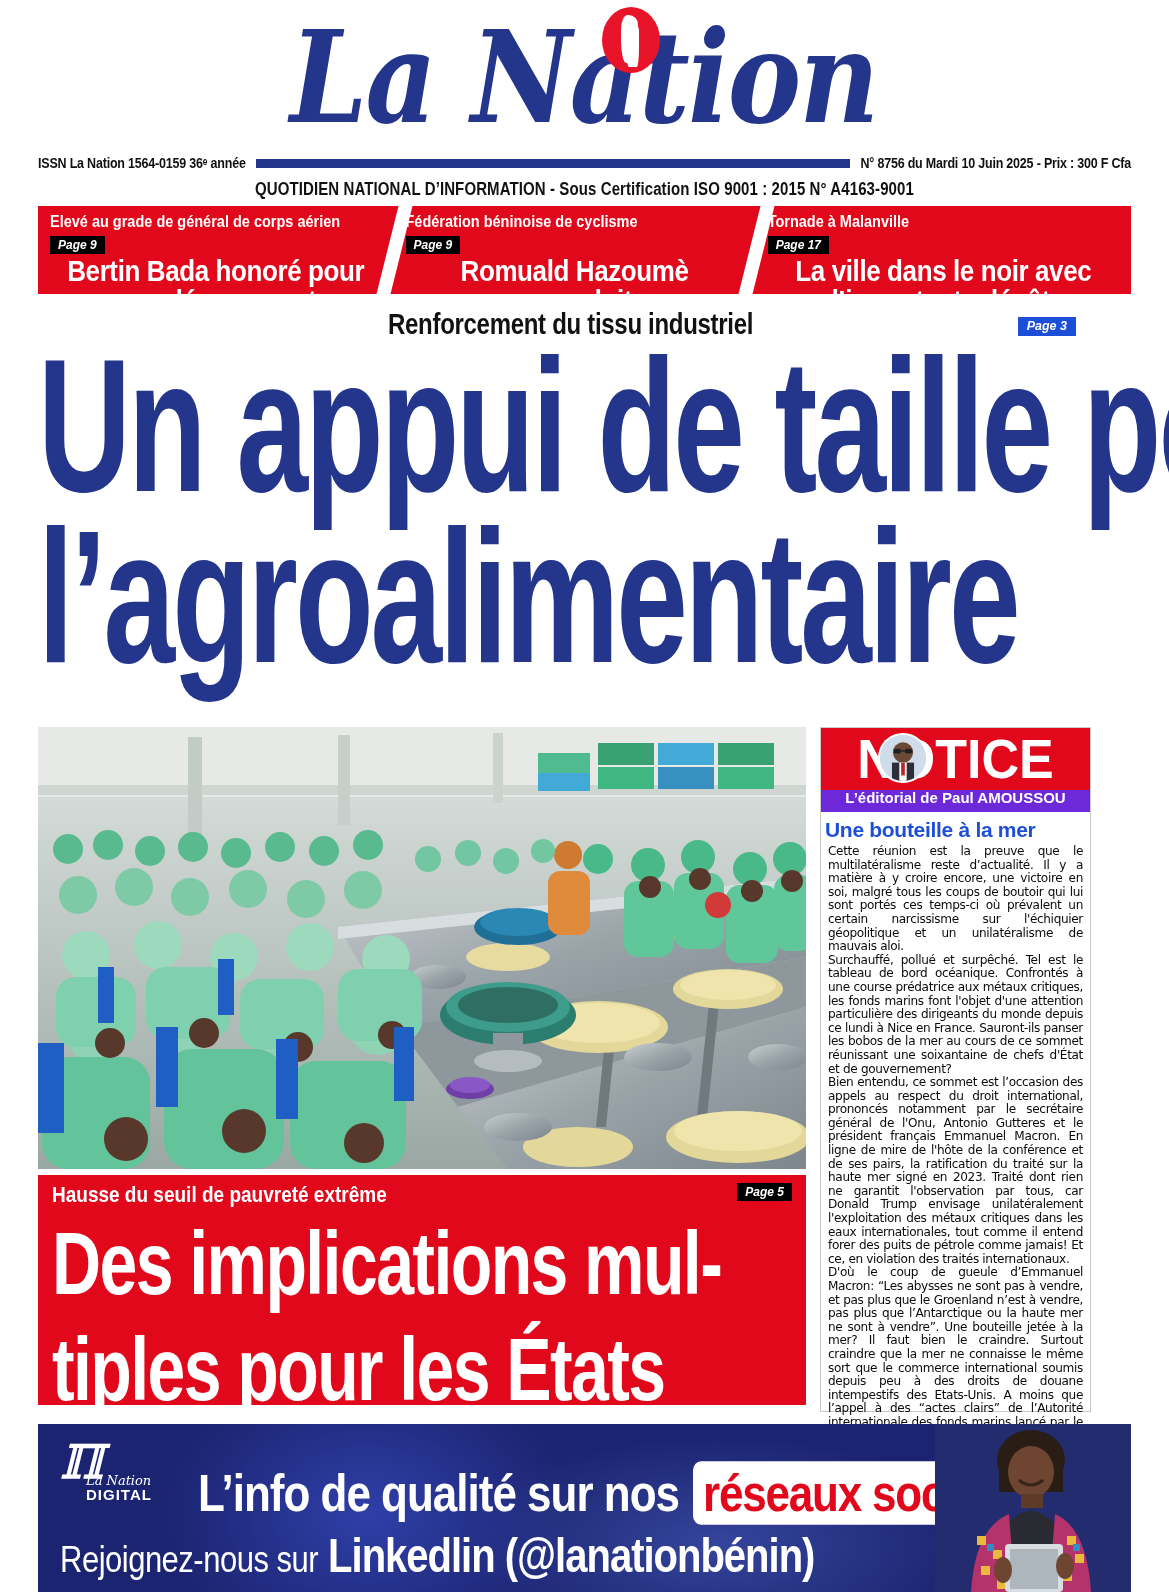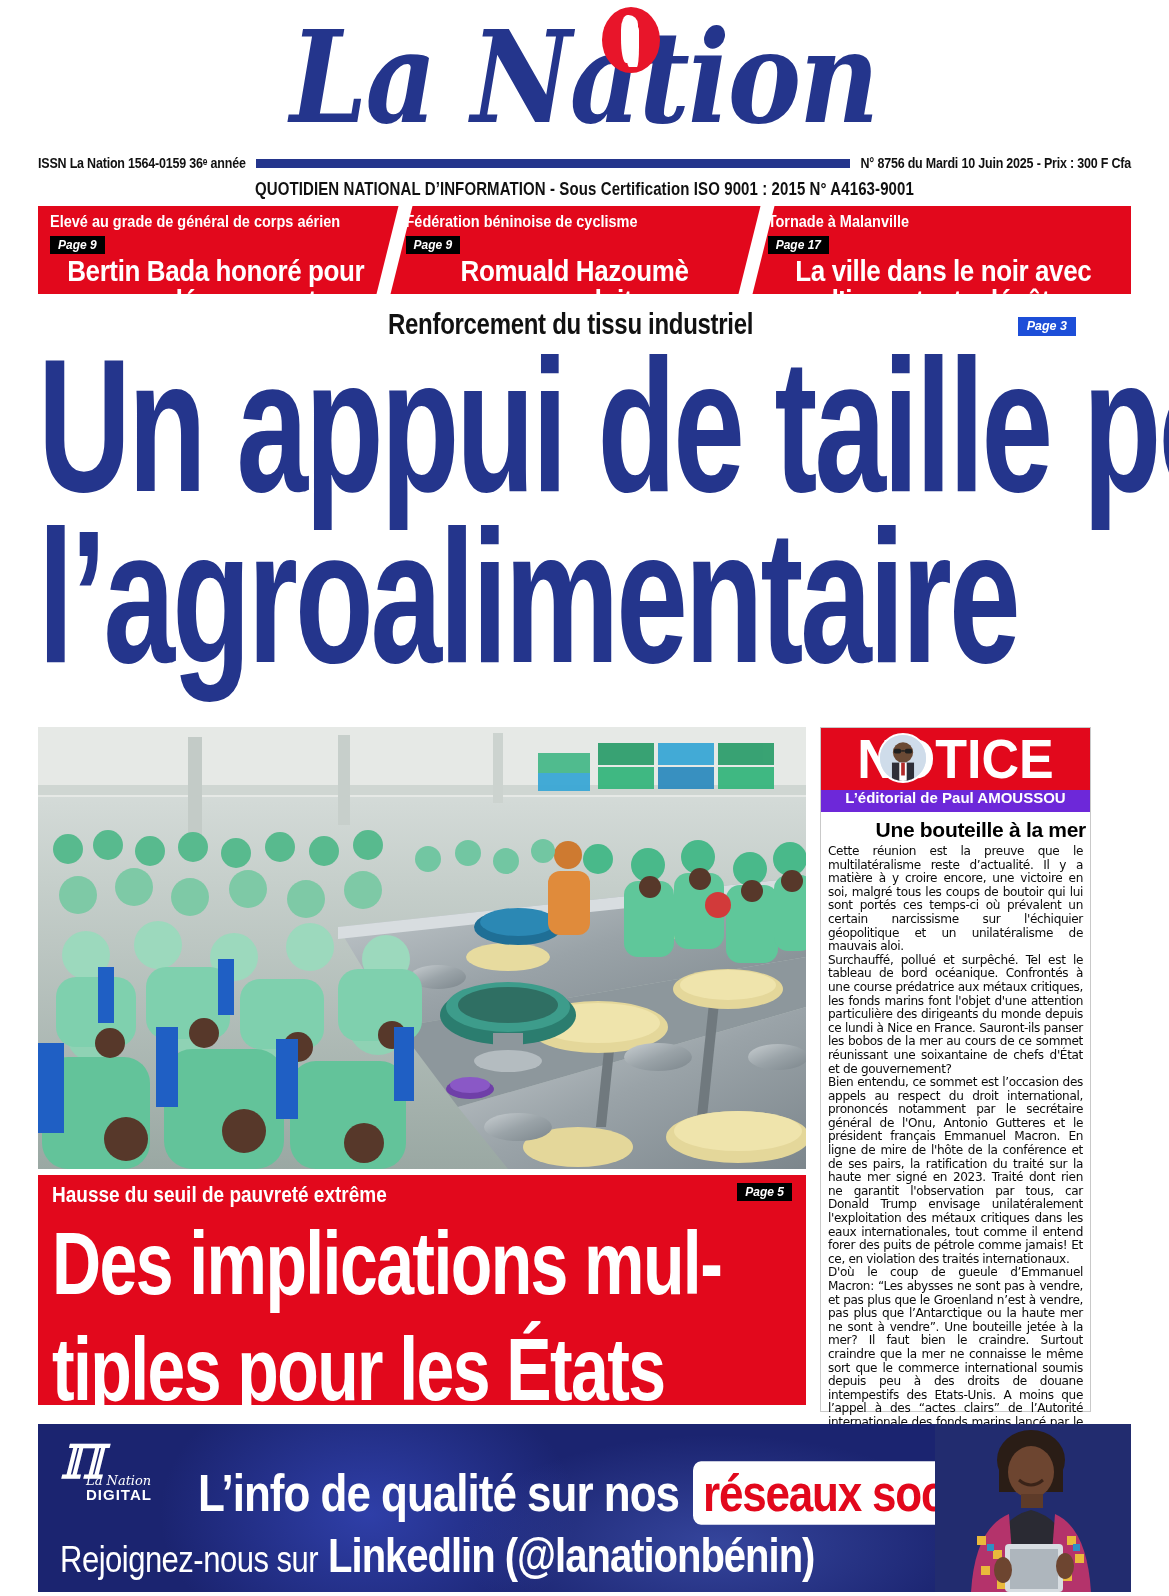--- a/index.html
+++ b/index.html
@@ -315,22 +315,22 @@
   .notice-sub {
     background: #6d28d9;
     color: #fff;
     text-align: center;
     font-size: 15px;
     font-weight: 700;
     padding-bottom: 6px;
     line-height: 16px;
   }
   .edito-title {
-    text-align: right;
-    color: #000000;
+    text-align: left;
+    color: #1d4ed8;
     font-size: 21px;
     font-weight: 700;
     padding: 7px 4px 4px 4px;
     line-height: 22px;
     letter-spacing: -0.3px;
   }
   .edito-body {
     padding: 0 7px 6px 7px;
     font-family: "DejaVu Sans", sans-serif;
     font-size: 12.1px;

